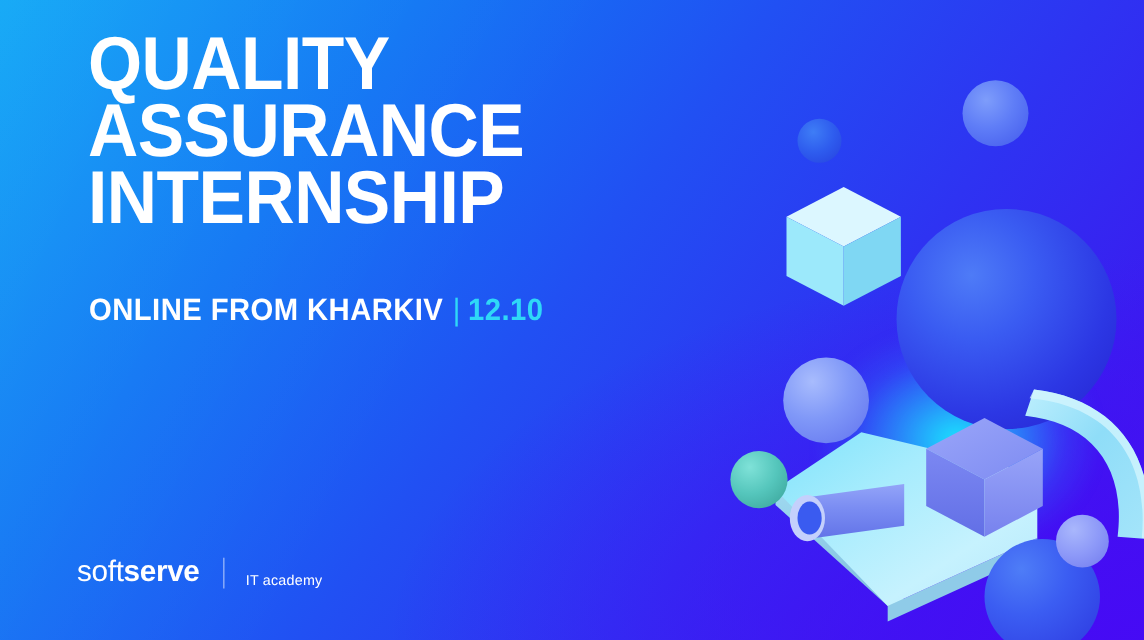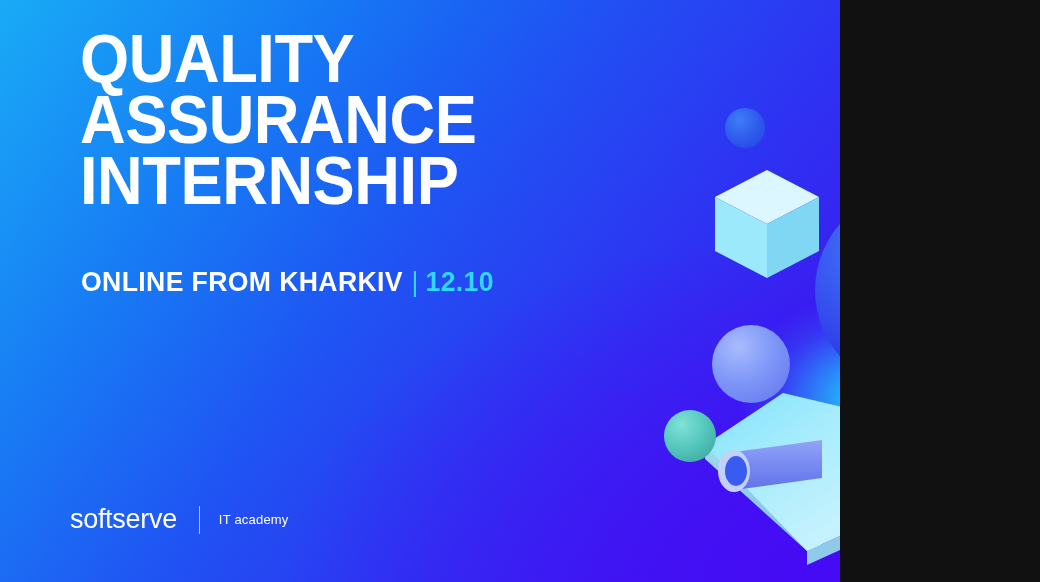--- a/index.html
+++ b/index.html
@@ -3,21 +3,21 @@
 <meta charset="utf-8">
 <title>QA Internship Banner</title>
 <style>
   html, body {
     margin: 0;
     padding: 0;
     background: #111;
   }
   #banner {
     position: relative;
-    width: 840px;
+    width: 1040px;
     height: 582px;
     overflow: hidden;
     font-family: "Liberation Sans", sans-serif;
     background:
       radial-gradient(120% 110% at 100% 100%, rgba(70,10,245,0.95) 0%, rgba(70,10,245,0.0) 55%),
       linear-gradient(127deg,
         #0BA6F6 0%,
         #1277F4 26%,
         #2150F3 48%,
         #2E33F2 68%,
@@ -73,32 +73,32 @@
   .subtitle .date {
     color: #2FD8F7;
   }
 
   
   .logo {
     position: absolute;
     left: 70px;
     bottom: 47px;
     display: flex;
-    align-items: center;
+    align-items: flex-end;
     color: #ffffff;
     white-space: nowrap;
   }
   .logo .soft {
     font-size: 27px;
     font-weight: normal;
     letter-spacing: -0.3px;
   }
   .logo .serve {
     font-size: 27px;
-    font-weight: normal;
+    font-weight: bold;
     letter-spacing: -0.3px;
   }
   .logo .divider {
     width: 1px;
     height: 28px;
     background: rgba(255,255,255,0.65);
     margin: 0 19px 0 22px;
   }
   .logo .academy {
     font-size: 13px;

